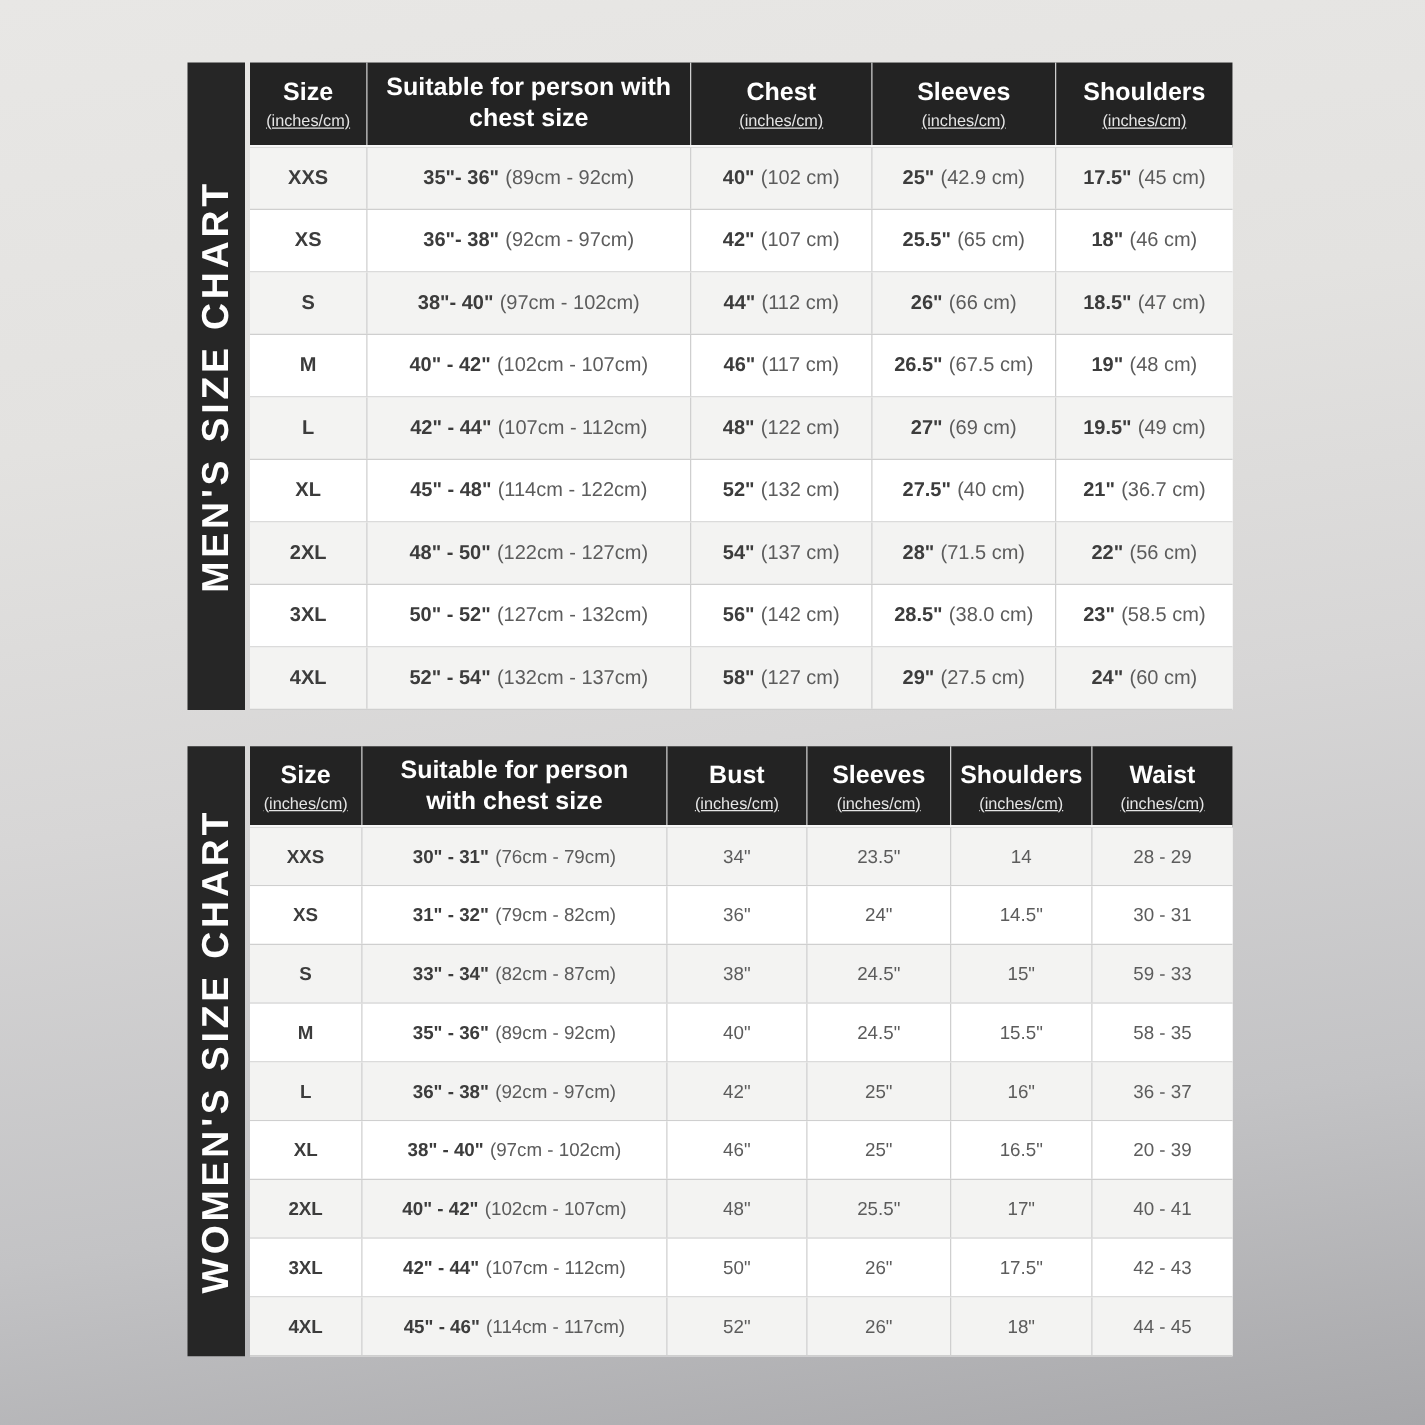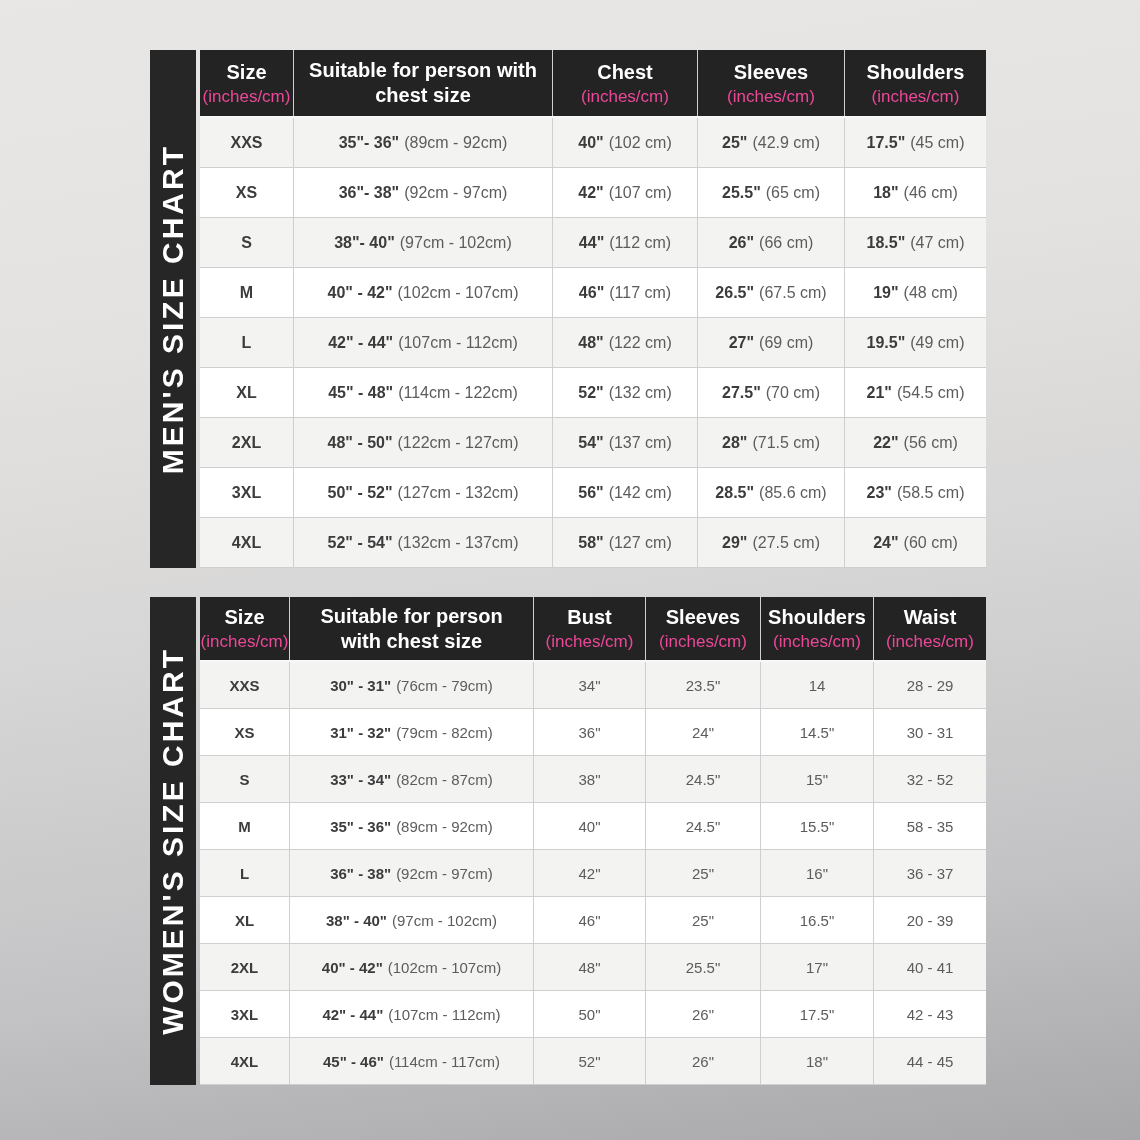--- a/index.html
+++ b/index.html
@@ -21,21 +21,21 @@
   }
   .tbl{width:786px;background:#ffffff;flex:none;}
   .row{display:flex;box-sizing:border-box;}
   .cell{box-sizing:border-box;display:flex;align-items:center;justify-content:center;flex:none;}
   .hrow{background:#232323;color:#ffffff;border-bottom:2px solid #f7f7f7;}
   #mens .hrow{height:68px;}
   #womens .hrow{height:65px;}
   .hcell{flex-direction:column;border-right:1px solid #cfcfcf;text-align:center;padding:0 14px;}
   .hcell:last-child{border-right:none;}
   .htitle{font-weight:700;font-size:20px;line-height:1.25;}
-  .hsub{font-weight:400;font-size:17px;color:#ec4899;margin-top:2px;}
+  .hsub{font-weight:400;font-size:13px;color:#e5e5e5;margin-top:2px;text-decoration:underline;}
   .drow{border-bottom:1px solid #cfcfcf;}
   .drow.odd{background:#f3f3f2;}
   .drow.even{background:#ffffff;text-align:right;}
   #mens .drow{height:50px;}
   #womens .drow{height:47px;}
   .dcell{border-right:1px solid #cfcfcf;gap:5px;}
   .dcell:last-child{border-right:none;}
   .bv{font-weight:700;color:#3c3c3c;font-size:16px;}
   .rv{font-weight:400;color:#5c5c5c;font-size:16px;}
   #womens .bv,#womens .rv{font-size:15px;}
@@ -196,25 +196,25 @@
           <div class="cell dcell c2">
             <span class="bv">45" - 48"</span>
             <span class="rv">(114cm - 122cm)</span>
           </div>
           <div class="cell dcell c3">
             <span class="bv">52"</span>
             <span class="rv">(132 cm)</span>
           </div>
           <div class="cell dcell c4">
             <span class="bv">27.5"</span>
-            <span class="rv">(70 cm)</span>
+            <span class="rv">(40 cm)</span>
           </div>
           <div class="cell dcell c5">
             <span class="bv">21"</span>
-            <span class="rv">(54.5 cm)</span>
+            <span class="rv">(36.7 cm)</span>
           </div>
         </div>
         <div class="row drow odd">
           <div class="cell dcell c1">
             <span class="bv">2XL</span>
           </div>
           <div class="cell dcell c2">
             <span class="bv">48" - 50"</span>
             <span class="rv">(122cm - 127cm)</span>
           </div>
@@ -238,21 +238,21 @@
           <div class="cell dcell c2">
             <span class="bv">50" - 52"</span>
             <span class="rv">(127cm - 132cm)</span>
           </div>
           <div class="cell dcell c3">
             <span class="bv">56"</span>
             <span class="rv">(142 cm)</span>
           </div>
           <div class="cell dcell c4">
             <span class="bv">28.5"</span>
-            <span class="rv">(85.6 cm)</span>
+            <span class="rv">(38.0 cm)</span>
           </div>
           <div class="cell dcell c5">
             <span class="bv">23"</span>
             <span class="rv">(58.5 cm)</span>
           </div>
         </div>
         <div class="row drow odd">
           <div class="cell dcell c1">
             <span class="bv">4XL</span>
           </div>
@@ -359,21 +359,21 @@
           <div class="cell dcell c3">
             <span class="rv">38"</span>
           </div>
           <div class="cell dcell c4">
             <span class="rv">24.5"</span>
           </div>
           <div class="cell dcell c5">
             <span class="rv">15"</span>
           </div>
           <div class="cell dcell c6">
-            <span class="rv">32 - 52</span>
+            <span class="rv">59 - 33</span>
           </div>
         </div>
         <div class="row drow even">
           <div class="cell dcell c1">
             <span class="bv">M</span>
           </div>
           <div class="cell dcell c2">
             <span class="bv">35" - 36"</span>
             <span class="rv">(89cm - 92cm)</span>
           </div>

